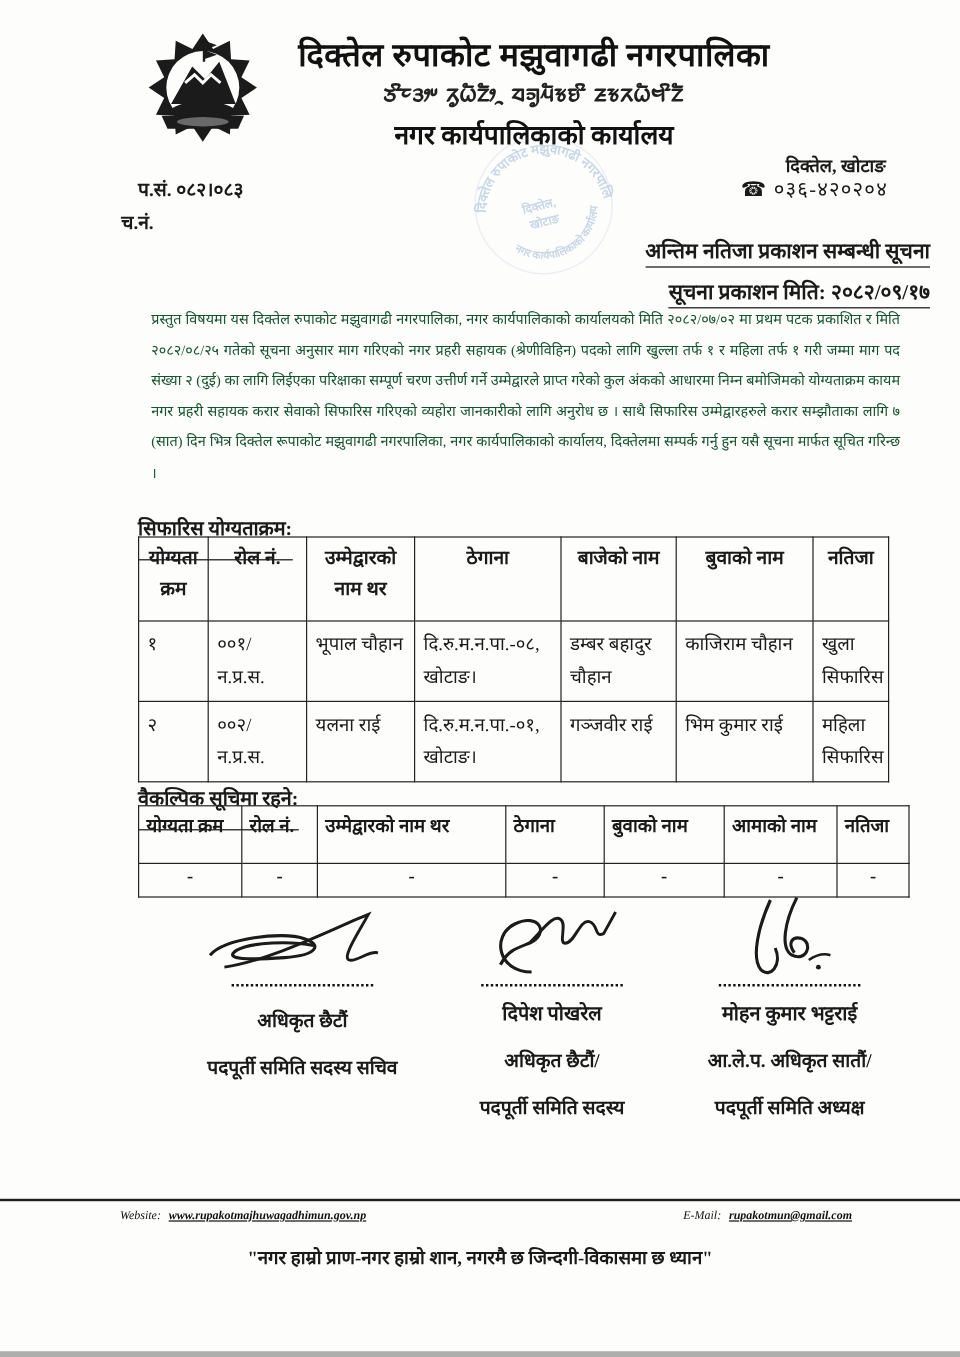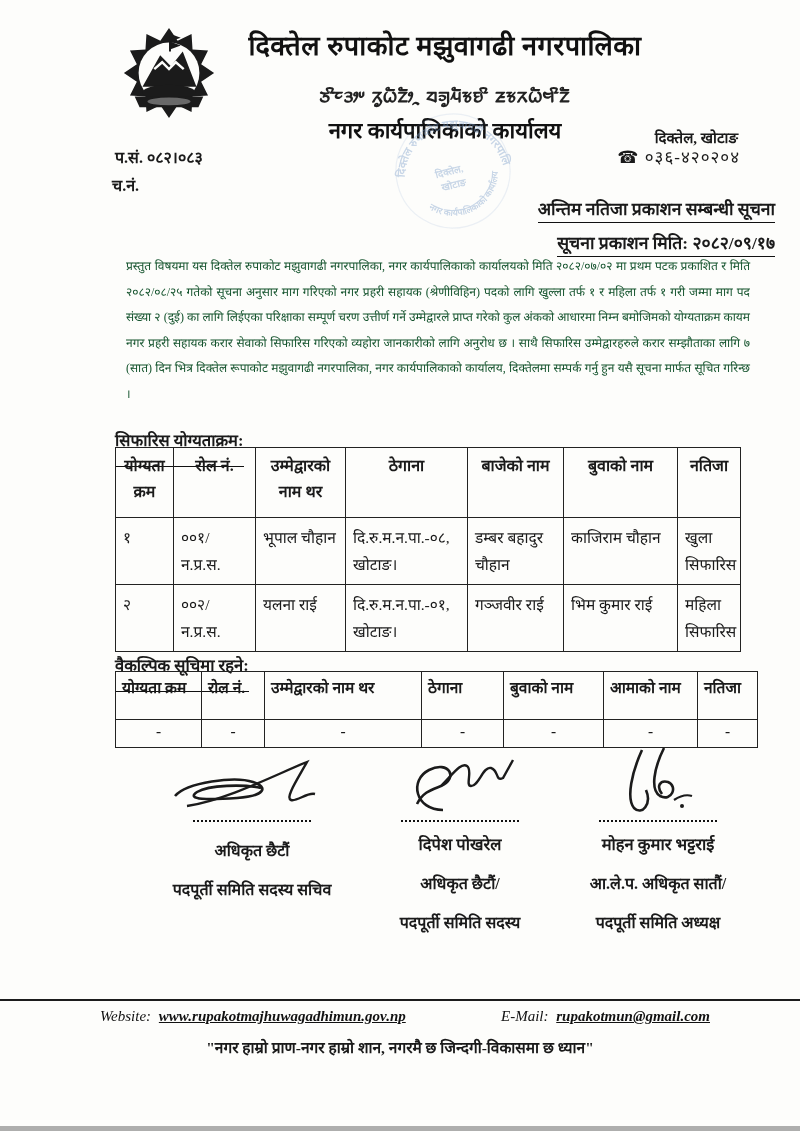--- a/index.html
+++ b/index.html
@@ -7,32 +7,32 @@
   .page {
     position:relative; width:800px; height:1131px;
     background:#fdfdfb; margin:0 auto; overflow:hidden;
     font-family:"Liberation Serif", serif; color:#1a1a1a;
   }
   .abs { position:absolute; }
 
   
   .hdr-text { left:215px; top:26px; width:460px; text-align:center; }
   .hdr-line1 { font-size:27px; font-weight:bold; color:#111; letter-spacing:0.5px; }
-  .hdr-line2 { font-size:21px; font-weight:bold; color:#222; margin-top:20px; letter-spacing:1px; }
+  .hdr-line2 { font-size:21px; font-weight:bold; color:#222; margin-top:2px; letter-spacing:1px; }
   .hdr-line3 { font-size:22px; font-weight:bold; color:#111; margin-top:6px; }
   .logo { left:115px; top:22px; }
 
   
   .stamp { left:378px; top:96px; opacity:0.75; pointer-events:none; }
 
   
   .loc-line  { right:62px; top:127px; font-size:15px; font-weight:bold; text-align:right; }
   .phone-line{ right:60px; top:145px; font-size:17px; letter-spacing:1px; text-align:right; }
   .ref-line  { left:115px; top:146px; font-size:16px; font-weight:bold; }
-  .disp-line { left:112px; top:174px; font-size:16px; font-weight:bold; }
+  .disp-line { left:101px; top:174px; font-size:16px; font-weight:bold; }
 
   .headings { left:135px; top:196px; width:640px; text-align:right; }
   .notice-title, .notice-date {
     display:inline-block; font-size:17.5px; font-weight:bold;
     border-bottom:1.6px solid #111; padding-bottom:2px;
   }
   .notice-date { margin-top:7px; }
 
   .body-par {
     left:126px; top:254px; width:624px;
@@ -58,21 +58,21 @@
   .sig1 { left:142px; } .sig2 { left:350px; } .sig3 { left:548px; }
   .sig-art { height:62px; position:relative; }
   .sig-art svg { position:absolute; left:50%; transform:translateX(-50%); bottom:-10px; }
   .dotline { width:118px; margin:0 auto; border-bottom:2.5px dotted #111; height:8px; }
   .sig-name { margin-top:10px; font-size:16.5px; font-weight:bold; }
   .sig-role { margin-top:17px; font-size:16px; font-weight:bold; }
 
   
   .foot-rule { left:0; top:999px; width:800px; border-top:2.4px solid #1c1c1c; }
   .foot-row { left:100px; top:1008px; width:610px; display:flex; justify-content:space-between;
-              font-style:italic; font-size:15px; color:#111; }
+              font-style:italic; font-size:10px; color:#111; }
   .foot-row .lbl { margin-right:4px; }
   .foot-row .val { text-decoration:underline; font-weight:bold; }
   .slogan { left:0; top:1036px; width:800px; text-align:center; font-size:15.5px; font-weight:bold; }
   .scan-edge { left:0; top:1126px; width:800px; height:5px; background:#6e6e6e; opacity:0.55; }
 </style>
 </head>
 <body>
 
 <div class="page">
 

